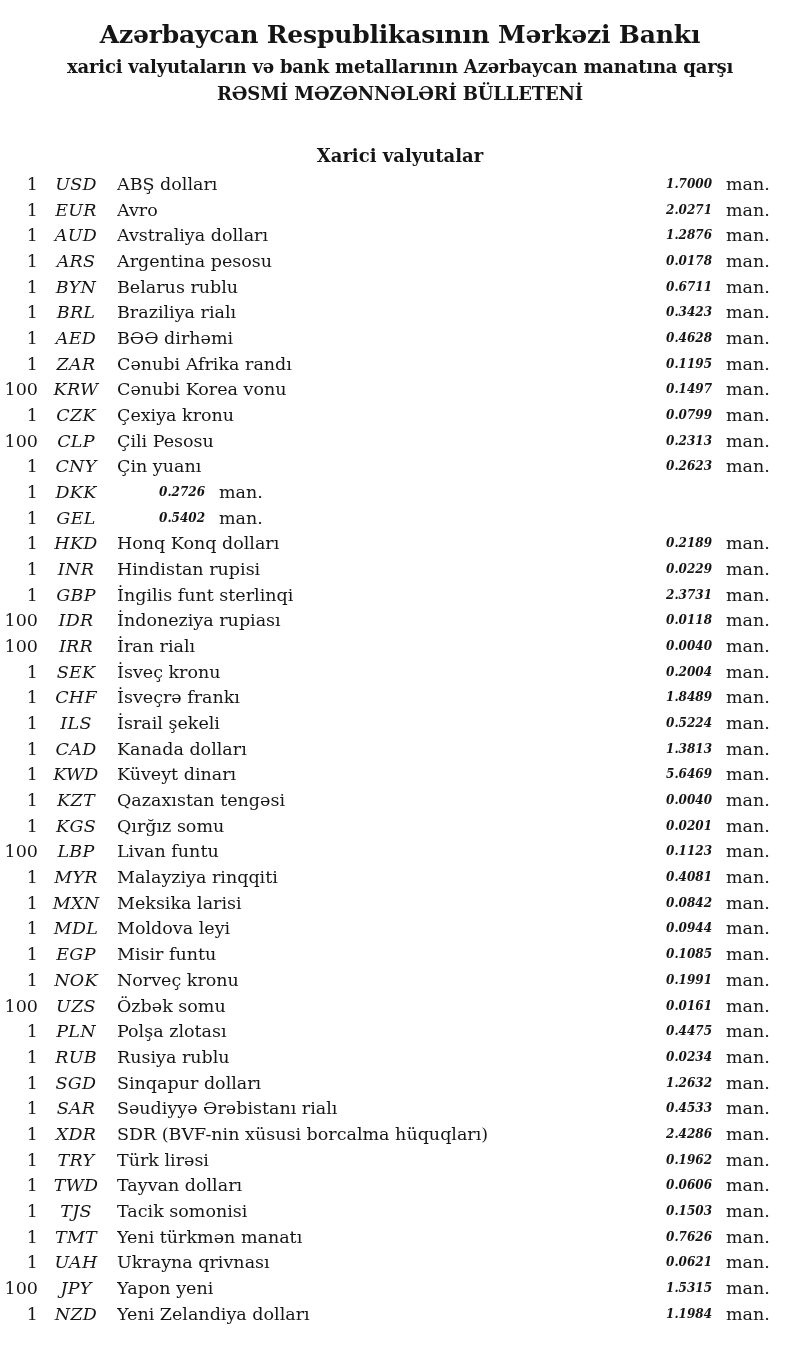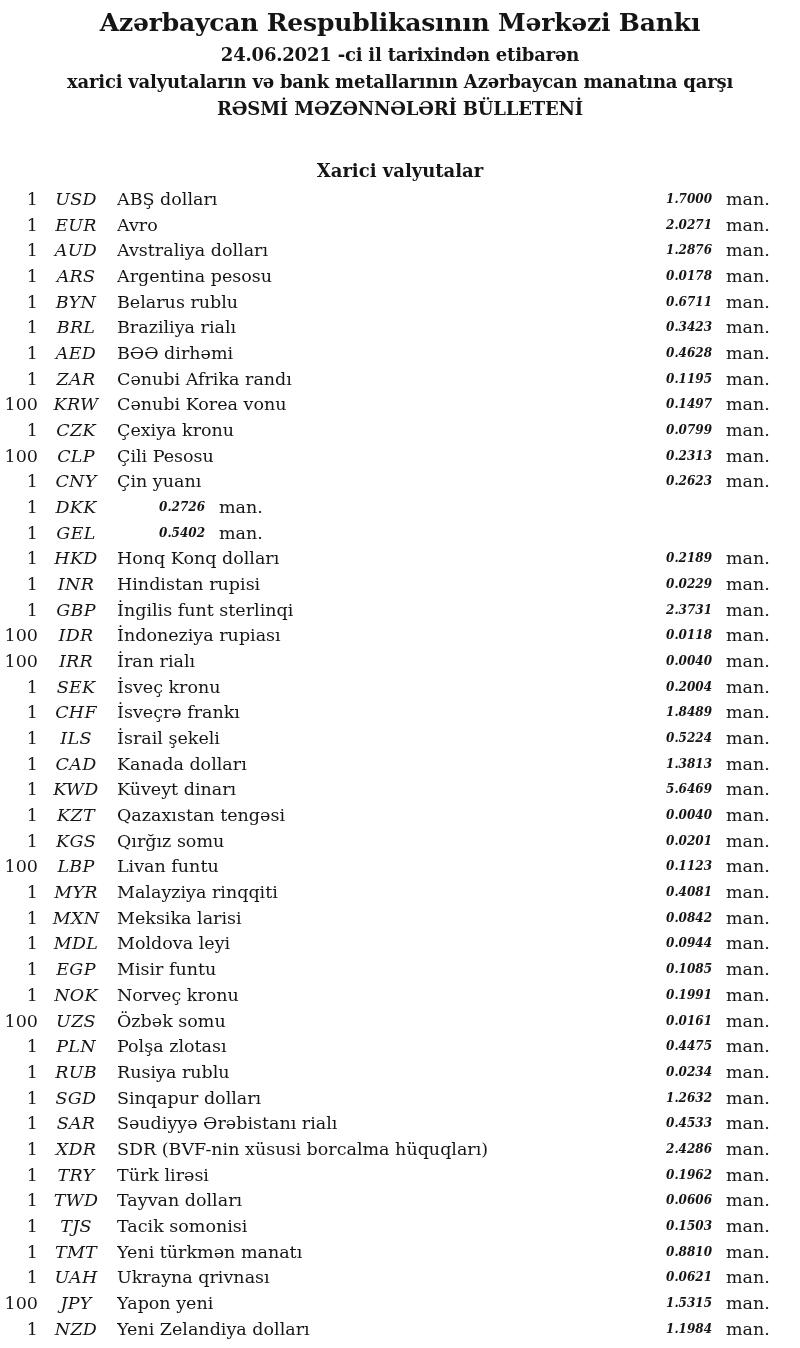--- a/index.html
+++ b/index.html
@@ -8,21 +8,21 @@
     width: 800px;
     height: 1348px;
     color: #151515;
     font-family: "DejaVu Serif", "Liberation Serif", serif;
     overflow: hidden;
   }
   .page {
     position: relative;
     width: 800px;
     height: 1348px;
-    padding-top: 4px;
+    padding-top: 16px;
   }
   .doc-header { text-align: center; }
   .bank-name {
     font-size: 25px;
     font-weight: bold;
     line-height: 37px;
     letter-spacing: -0.2px;
   }
   .hline {
     font-size: 18px;
@@ -54,21 +54,20 @@
   .cell-rate { width: 100px; text-align: right; flex: none; font-weight: bold; font-style: italic; font-size: 12px; }
   .cell-unit { width: 46px;  margin-left: 14px; flex: none; }
 </style>
 </head>
 <body>
 
 <div class="page">
 
   <div class="doc-header">
     <div class="bank-name">Azərbaycan Respublikasının Mərkəzi Bankı</div>
-    <div class="hline">24.06.2021 -ci il tarixindən etibarən</div>
     <div class="hline">xarici valyutaların və bank metallarının Azərbaycan manatına qarşı</div>
     <div class="hline">RƏSMİ MƏZƏNNƏLƏRİ BÜLLETENİ</div>
   </div>
 
   <div class="section-title">Xarici valyutalar</div>
 
   <div class="rates-table">
     <div class="row">
       <span class="cell-qty">1</span>
       <span class="cell-code">USD</span>
@@ -392,21 +391,21 @@
       <span class="cell-code">TJS</span>
       <span class="cell-name">Tacik somonisi</span>
       <span class="cell-rate">0.1503</span>
       <span class="cell-unit">man.</span>
     </div>
 
     <div class="row">
       <span class="cell-qty">1</span>
       <span class="cell-code">TMT</span>
       <span class="cell-name">Yeni türkmən manatı</span>
-      <span class="cell-rate">0.8810</span>
+      <span class="cell-rate">0.7626</span>
       <span class="cell-unit">man.</span>
     </div>
 
     <div class="row">
       <span class="cell-qty">1</span>
       <span class="cell-code">UAH</span>
       <span class="cell-name">Ukrayna qrivnası</span>
       <span class="cell-rate">0.0621</span>
       <span class="cell-unit">man.</span>
     </div>

